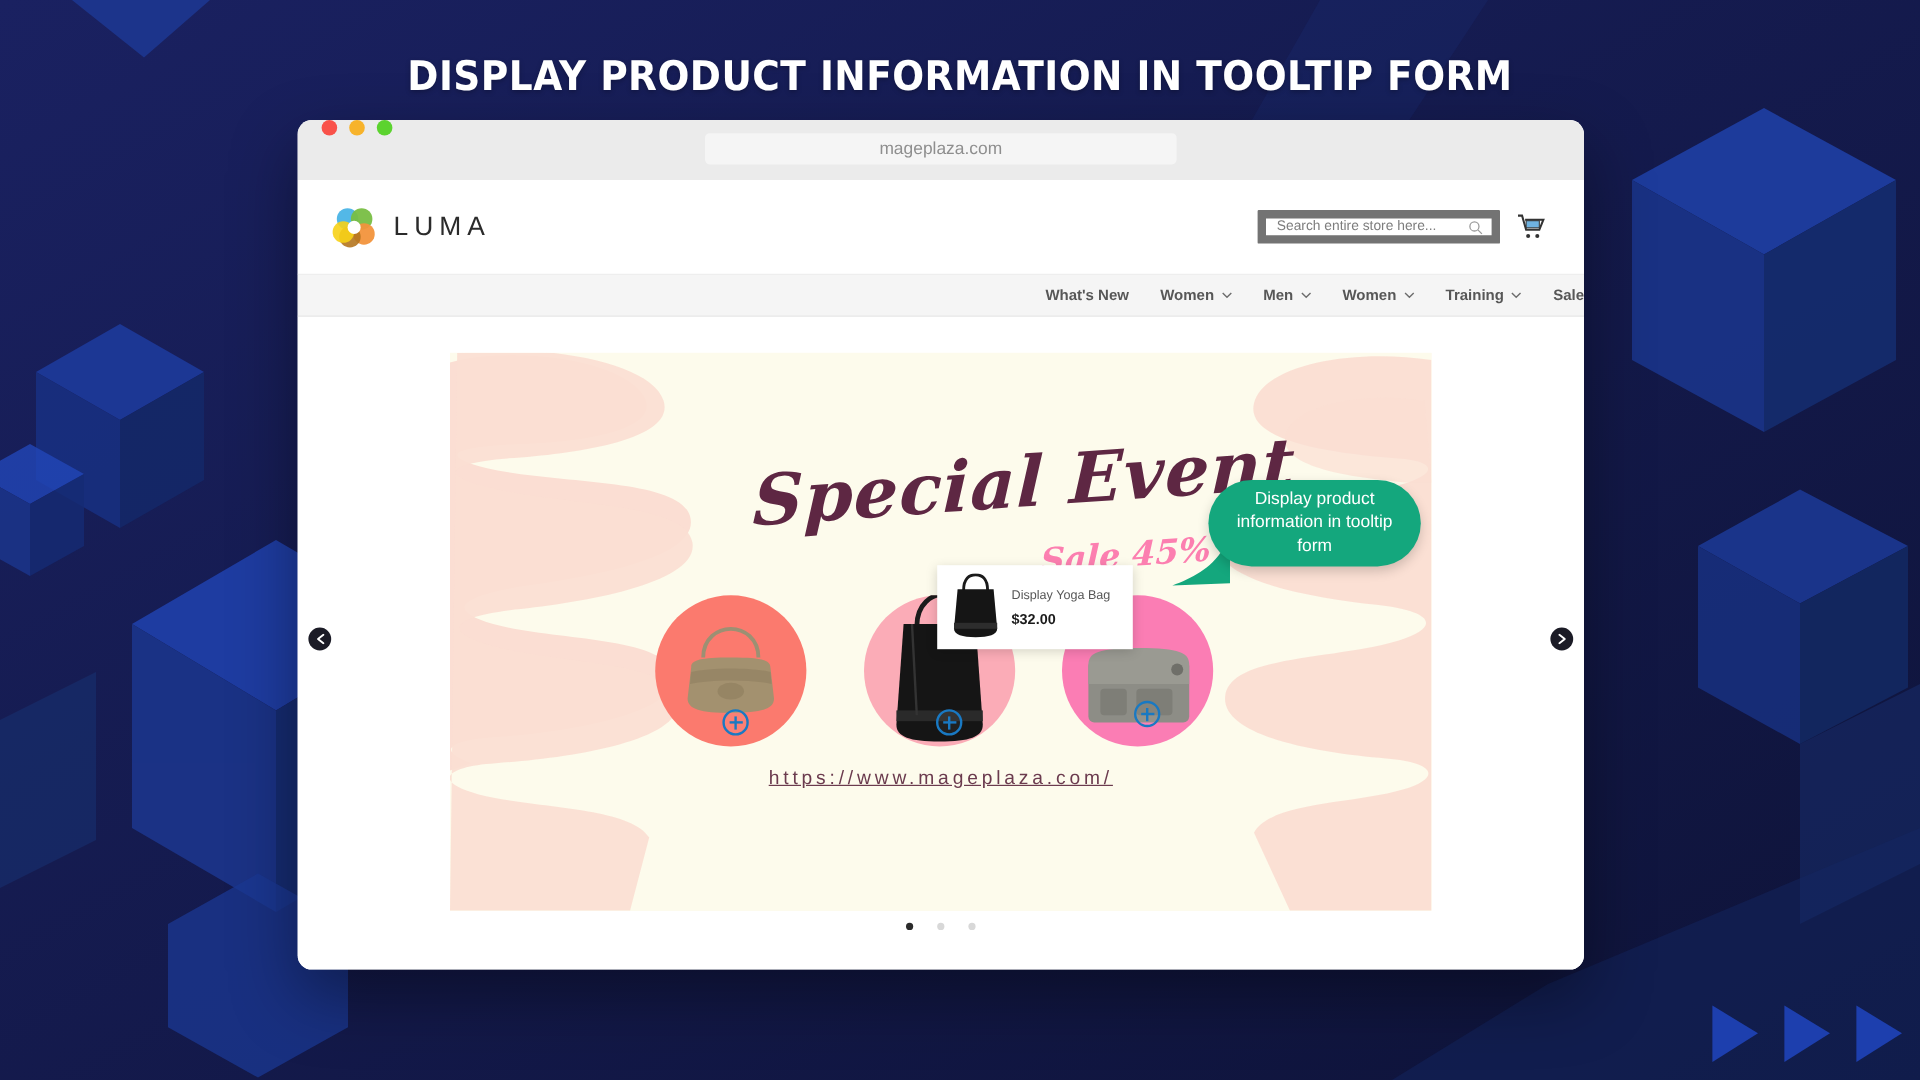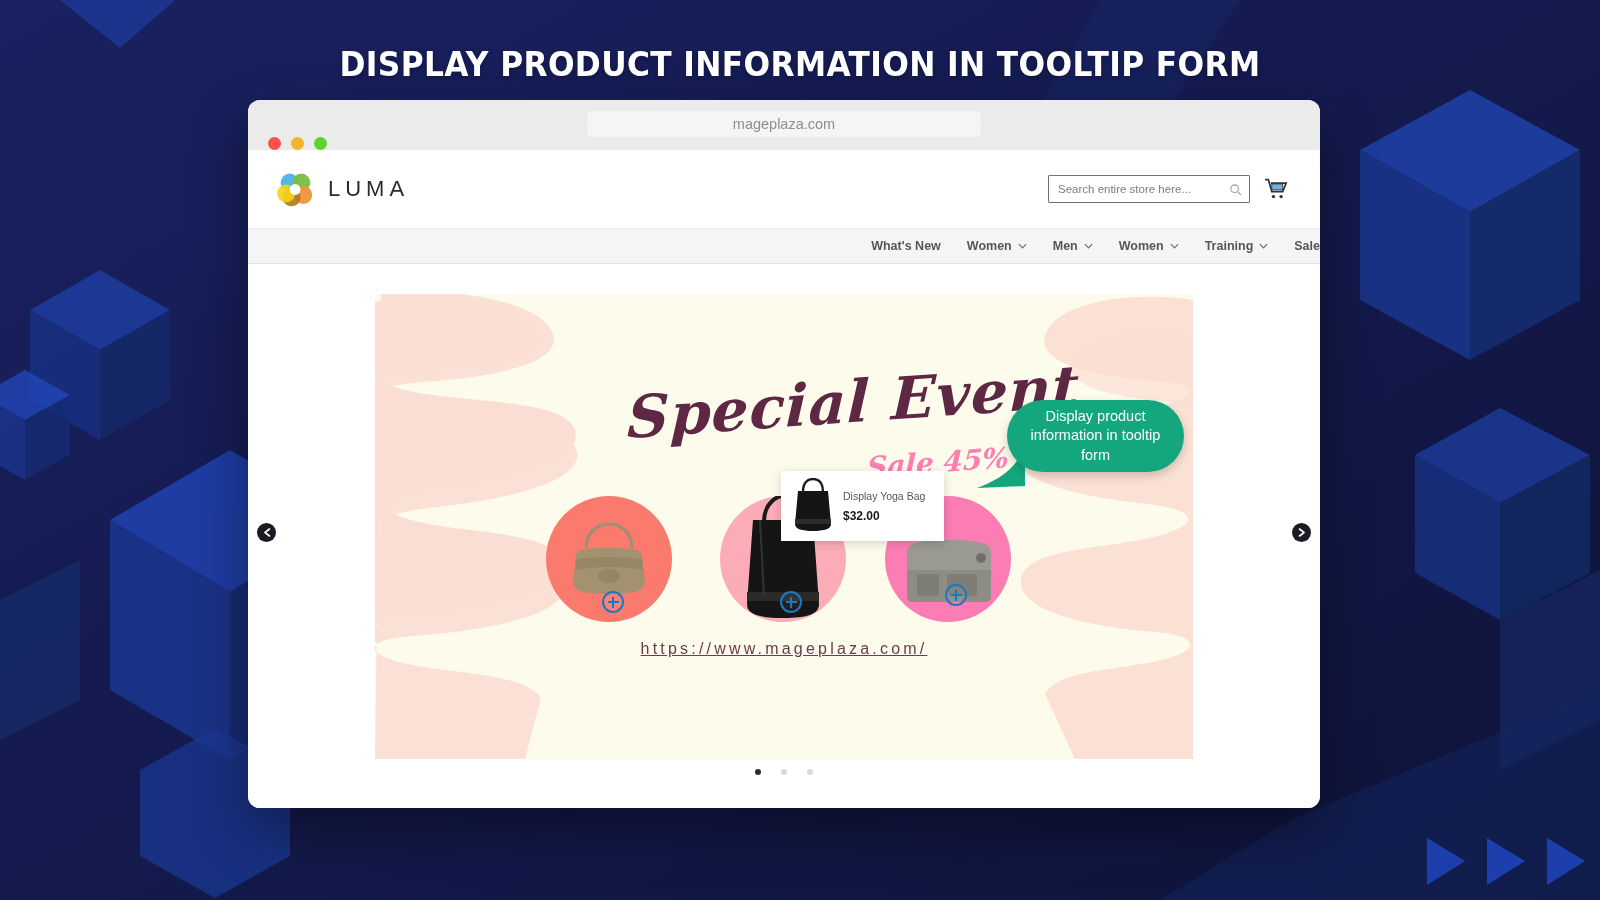--- a/index.html
+++ b/index.html
@@ -40,21 +40,21 @@
     width: 1072px; height: 708px;
     background: #ffffff;
     border-radius: 12px;
     box-shadow: 0 22px 55px rgba(0,0,0,0.38);
     overflow: hidden;
     z-index: 4;
   }
   .titlebar {
     height: 50px;
     background: #ebebeb;
-    display: flex; align-items: flex-end;
+    display: flex; align-items: flex-start;
     position: relative;
     flex-shrink: 0;
   }
   .lights { display: flex; gap: 10px; margin-left: 20px; }
   .light { width: 13px; height: 13px; border-radius: 50%; }
   .light.red { background: #f9524a; }
   .light.amber { background: #f7b32b; }
   .light.green { background: #5cd martial; }
   .light.green { background: #5cd32f; }
   .urlbar {
@@ -86,21 +86,21 @@
     color: #2b2b2b;
     font-family: "Liberation Sans", sans-serif;
     font-weight: 400;
   }
   .header-right {
     margin-left: auto;
     display: flex; align-items: center; gap: 14px;
   }
   .search-box {
     width: 202px; height: 28px;
-    border: 1px solid #737373;
+    border: 7px solid #737373;
     background: #fff;
     display: flex; align-items: center;
     padding: 0 7px 0 9px;
     border-radius: 1px;
   }
   .search-box input {
     border: 0; outline: 0; flex: 1;
     font-size: 11.5px;
     color: #555;
     font-family: "Liberation Sans", sans-serif;

